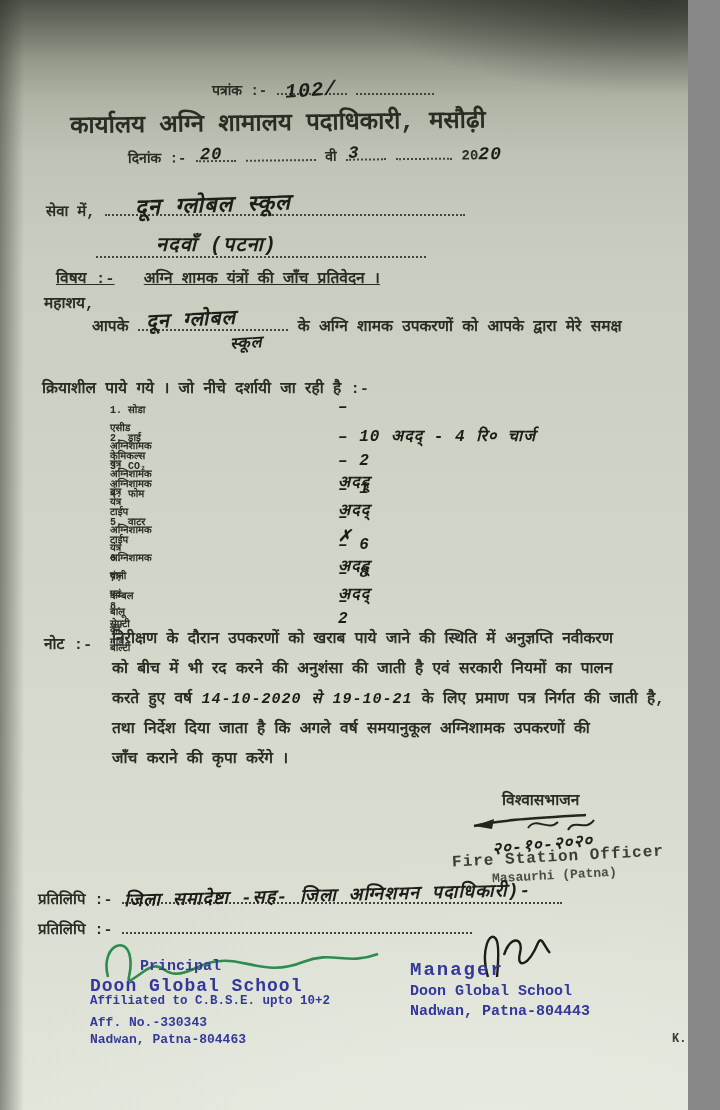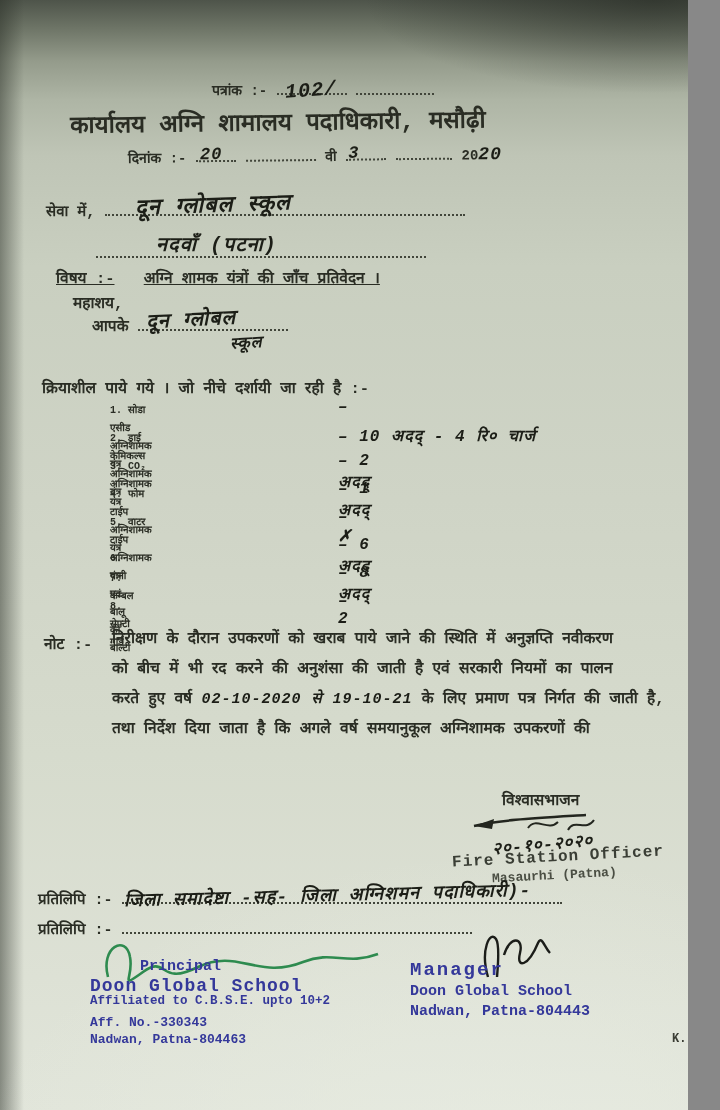--- a/index.html
+++ b/index.html
@@ -59,28 +59,29 @@
   <div class="abs dotline" style="left:96px;top:230px;width:330px;height:26px;">
     <span class="hw" style="position:absolute;left:60px;top:0px;font-size:20px;white-space:nowrap;">नदवाँ (पटना)</span>
   </div>
 
   <div class="abs" style="left:56px;top:266px;white-space:nowrap;">
     <span class="printed underl" style="font-size:15.5px;">विषय :-</span>
     <span style="display:inline-block;width:10px;"></span>
     <span class="printed underl" style="font-size:15.5px;">अग्नि शामक यंत्रों की जाँच प्रतिवेदन ।</span>
   </div>
 
-  <div class="abs printed" style="left:44px;top:291px;font-size:15.5px;margin-left:29px;">महाशय,</div>
+  <div class="abs printed" style="left:44px;top:291px;font-size:15.5px;">महाशय,</div>
 
   <div class="abs" style="left:92px;top:314px;white-space:nowrap;">
     <span class="printed" style="font-size:15.5px;">आपके</span>
     <span class="dotline" style="display:inline-block;width:150px;position:relative;">
       <span class="hw" style="position:absolute;left:8px;top:-24px;font-size:20px;transform:rotate(-3deg);white-space:nowrap;">दून ग्लोबल</span>
       <span class="hw" style="position:absolute;left:92px;top:2px;font-size:16px;transform:rotate(-4deg);">स्कूल</span>
     </span>
+    <span class="printed" style="font-size:15.5px;">के अग्नि शामक उपकरणों को आपके द्वारा मेरे समक्ष</span>
   </div>
   <div class="abs printed" style="left:42px;top:376px;width:640px;font-size:15.5px;">क्रियाशील पाये गये । जो नीचे दर्शायी जा रही है :-</div>
 
   <div class="abs" style="left:110px;top:400px;">
     <div class="abs" style="left:0;top:0px;"><span class="item-label"><span>1.</span> <span>सोडा एसीड अग्निशामक यंत्र</span></span></div>
     <div class="abs hw item-value" style="left:228px;top:-2px;"><span>–</span> <span></span></div>
 
     <div class="abs" style="left:0;top:28px;"><span class="item-label"><span>2.</span> <span>ड्राई केमिकल्स अग्निशामक यंत्र</span></span></div>
     <div class="abs hw item-value" style="left:228px;top:24px;white-space:nowrap;"><span>–</span> <span>10 अदद् - 4 रि० चार्ज</span></div>
 
@@ -101,24 +102,25 @@
 
     <div class="abs" style="left:0;top:196px;"><span class="item-label"><span>8.</span> <span>सेफ्टी गार्ड</span></span></div>
     <div class="abs hw item-value" style="left:228px;top:192px;"><span>–</span> <span>2</span></div>
   </div>
 
   <div class="abs printed" style="left:44px;top:632px;font-size:15.5px;">नोट :-</div>
   <div class="abs note-line" style="left:112px;top:632px;">निरीक्षण के दौरान उपकरणों को खराब पाये जाने की स्थिति में अनुज्ञप्ति नवीकरण</div>
   <div class="abs note-line" style="left:112px;top:662px;">को बीच में भी रद करने की अनुशंसा की जाती है एवं सरकारी नियमों का पालन</div>
   <div class="abs note-line" style="left:112px;top:692px;white-space:nowrap;">
     <span>करते हुए वर्ष</span>
-    <span class="hw" style="font-size:15px;">02-10-2020 से 19-10-21</span>
+    <span class="hw" style="font-size:15px;">14-10-2020 से 19-10-21</span>
     <span>के लिए प्रमाण पत्र निर्गत की जाती है,</span>
   </div>
   <div class="abs note-line" style="left:112px;top:722px;">तथा निर्देश दिया जाता है कि अगले वर्ष समयानुकूल अग्निशामक उपकरणों की</div>
+  <div class="abs note-line" style="left:112px;top:752px;">जाँच कराने की कृपा करेंगे ।</div>
 
   <div class="abs printed" style="left:502px;top:788px;font-size:15.5px;">विश्वासभाजन</div>
   <div class="abs" style="left:468px;top:806px;">
     <svg width="150" height="34" viewBox="0 0 150 34">
       <path d="M6 20 C30 14,70 12,118 9" stroke="#23261f" stroke-width="2.5" fill="none"></path>
       <path d="M6 20 L26 13 L24 23 Z" fill="#23261f"></path>
       <path d="M60 22 C68 10,80 26,90 16 M100 24 C106 12,118 26,126 14" stroke="#23261f" stroke-width="2" fill="none"></path>
     </svg>
   </div>
   <div class="abs hw" style="left:492px;top:832px;font-size:17px;transform:rotate(-5deg);">२०-१०-२०२०</div>

